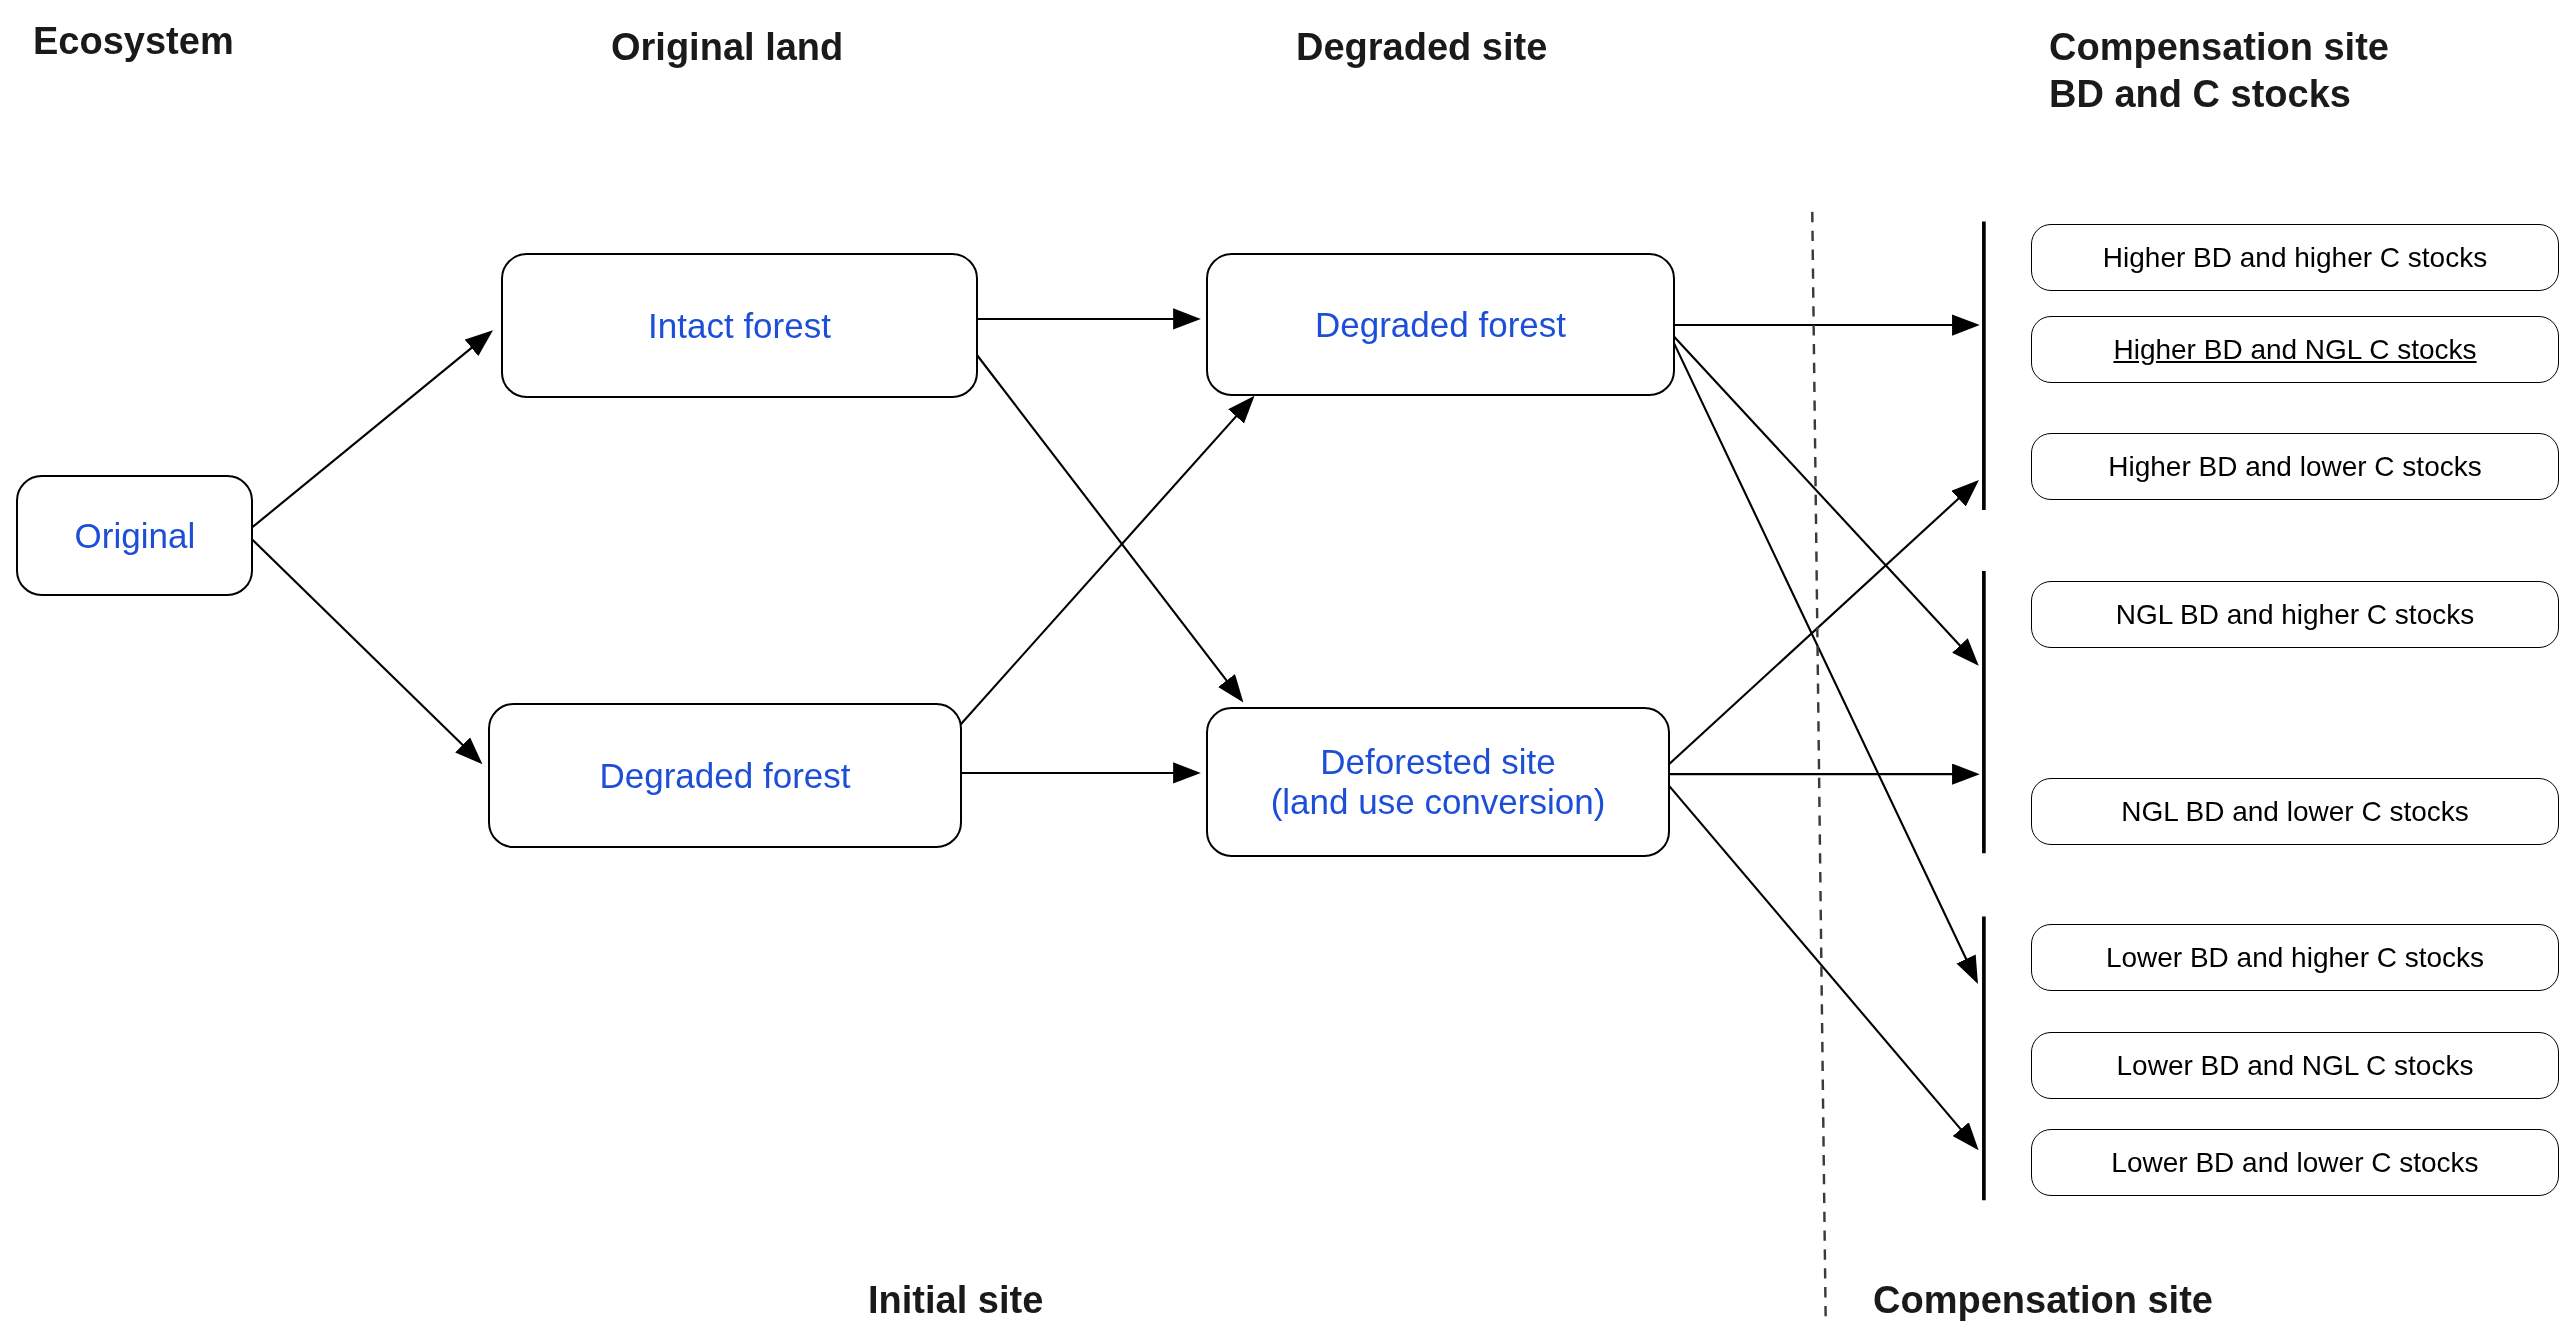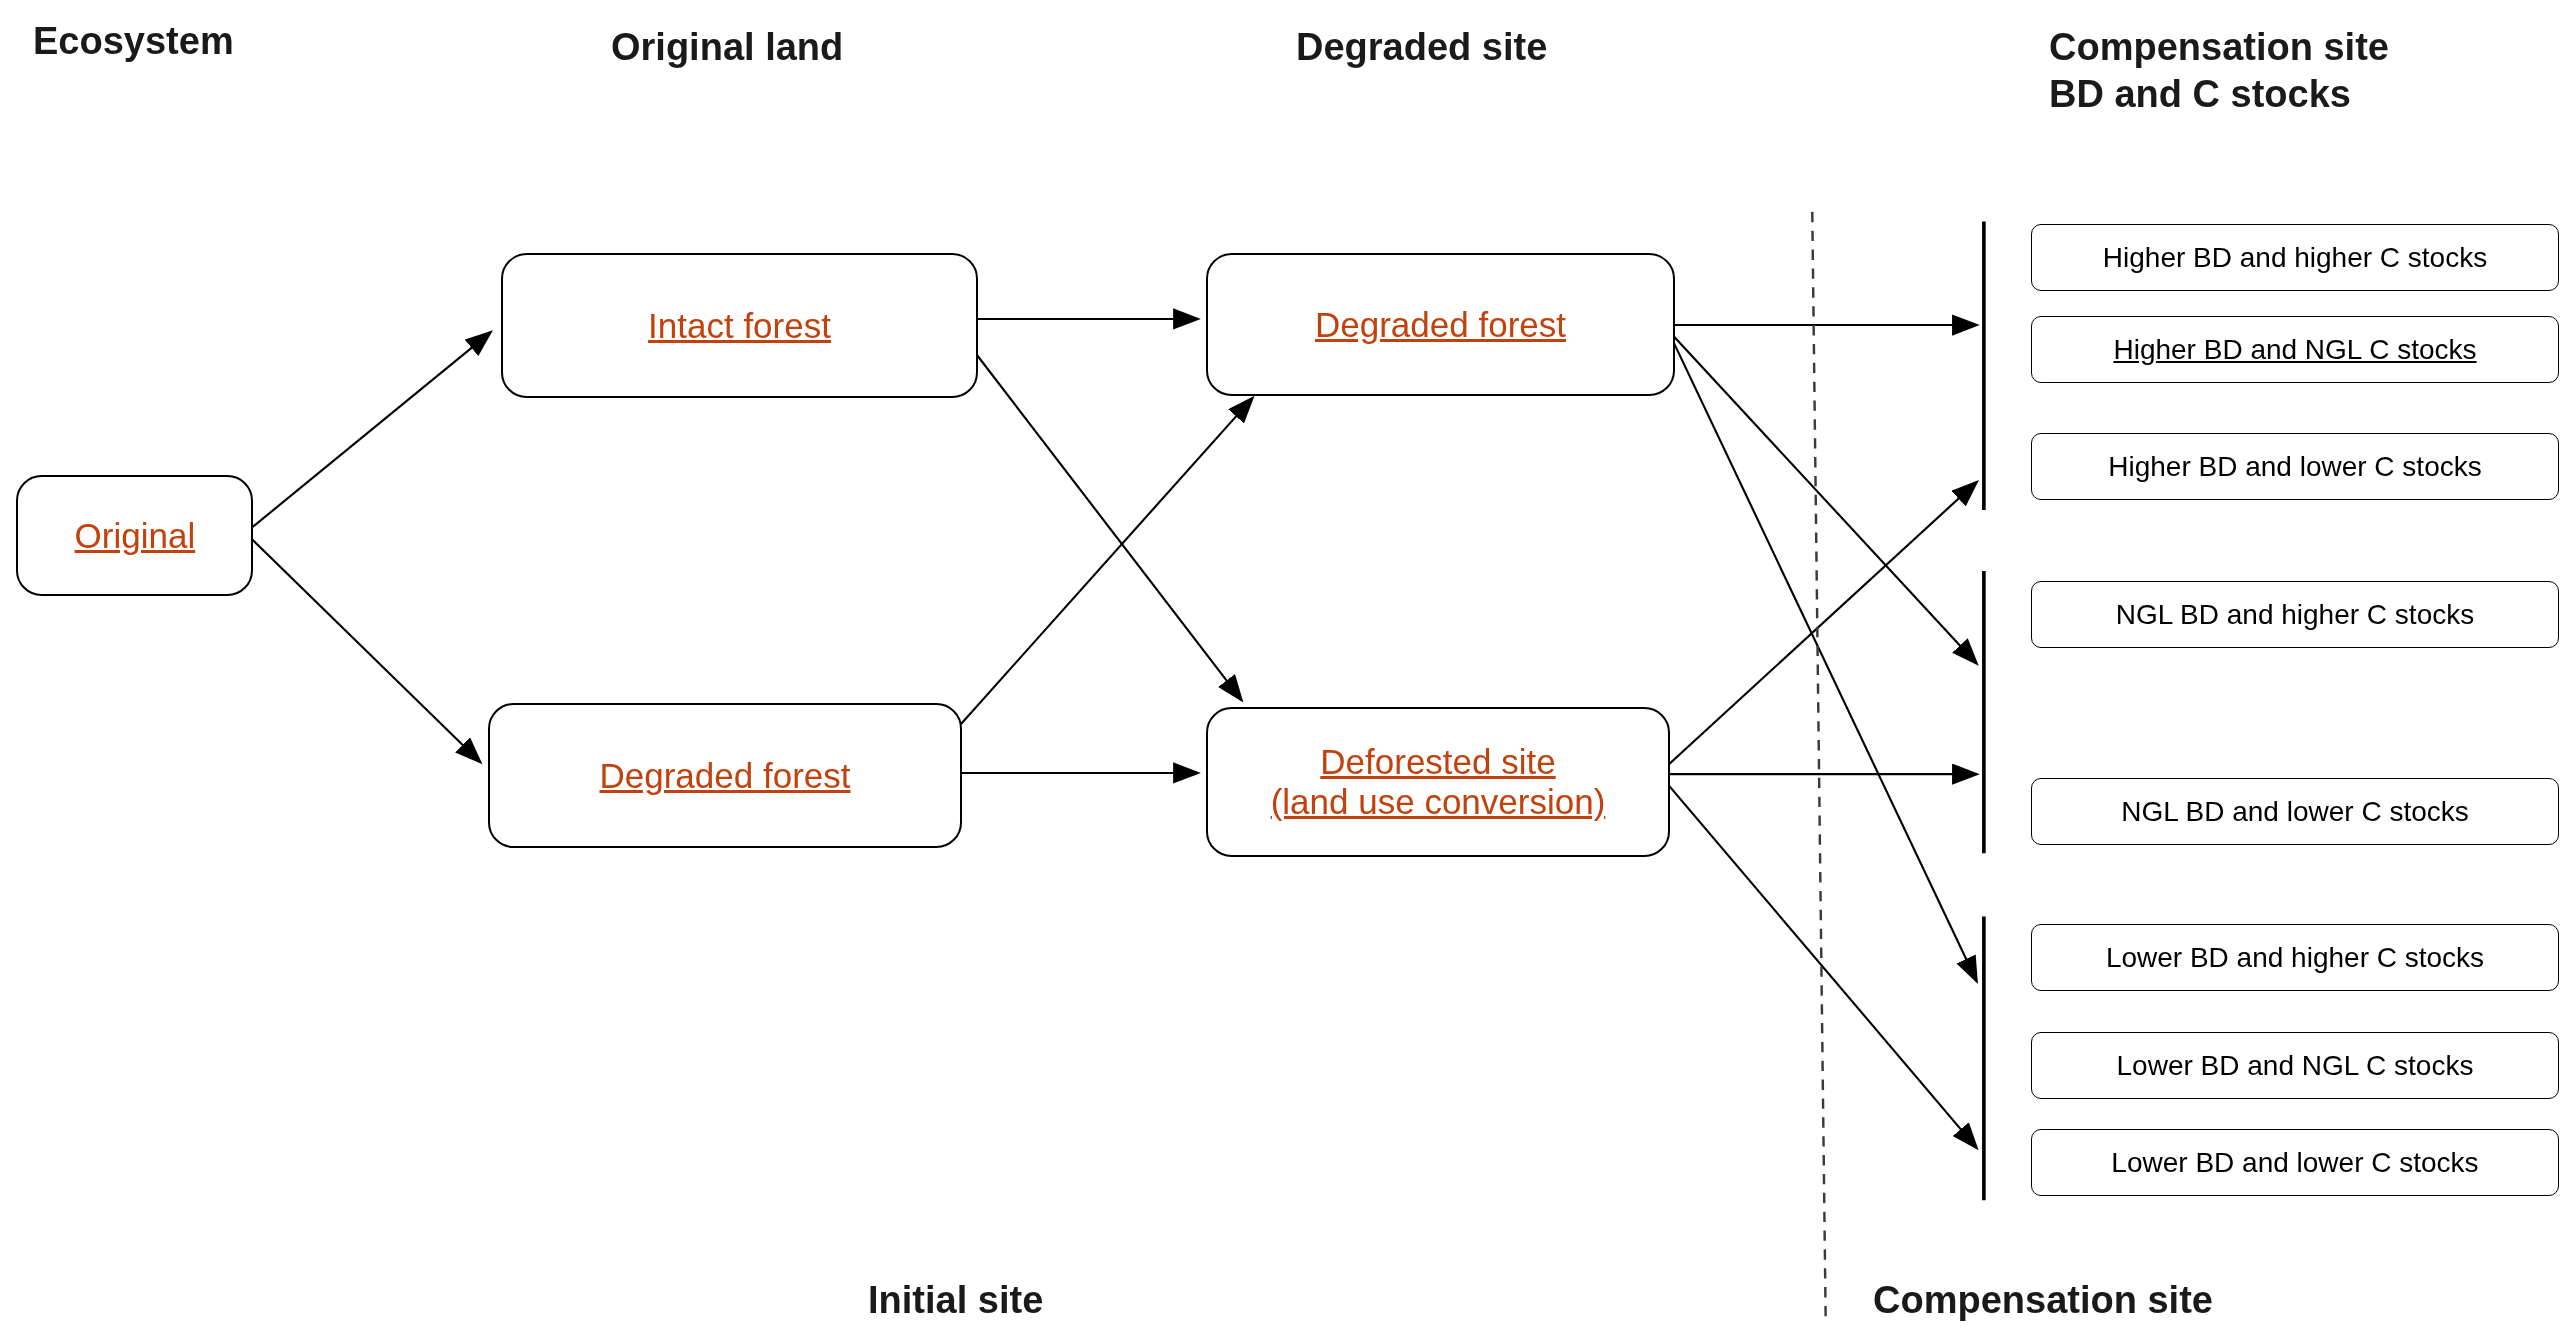--- a/index.html
+++ b/index.html
@@ -27,32 +27,31 @@
   .flow-box {
     position: absolute;
     border: 2.4px solid #000000;
     border-radius: 25.6px;
     background: #ffffff;
     display: flex;
     align-items: center;
     justify-content: center;
     text-align: center;
     font-size: 35px;
-    color: #c2410c;
+    color: #1d4ed8;
     line-height: 43px;
     z-index: 2;
-    text-decoration: underline;
   }
   .outcome-box {
     position: absolute;
     left: 2031px;
     width: 526px;
     height: 65px;
     border: 1.8px solid #000000;
-    border-radius: 10px;
+    border-radius: 20px;
     background: #ffffff;
     display: flex;
     align-items: center;
     justify-content: center;
     text-align: center;
     font-size: 28px;
     color: #000000;
     z-index: 2;
   }
   .footer-label {

